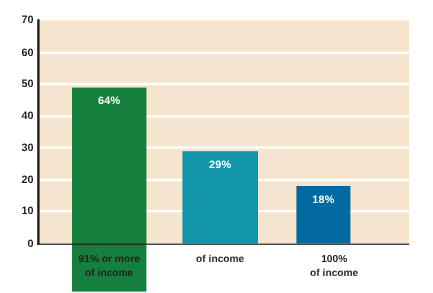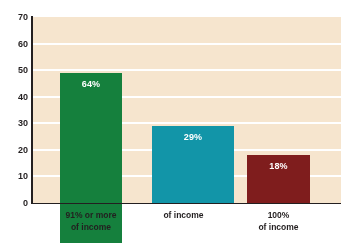--- a/index.html
+++ b/index.html
@@ -123,24 +123,24 @@
         <div class="gridline" style="top: 131.857px;"></div>
         <div class="gridline" style="top: 105.286px;"></div>
         <div class="gridline" style="top: 78.7143px;"></div>
         <div class="gridline" style="top: 52.1429px;"></div>
         <div class="gridline" style="top: 25.5714px;"></div>
       </div>
     <div id="bars-layer">
         <div class="bar" style="left: 28px; width: 62px; top: 15.9429px; height: 170.057px; background: #15803d; margin-top: 40px;">
           <div class="bar-value" style="color: rgb(255, 255, 255);">64%</div>
         </div>
-        <div class="bar" style="left: 120px; width: 82px; top: 108.943px; height: 77.0571px; background: rgb(18, 149, 168); padding-left: 40px;">
+        <div class="bar" style="left: 120px; width: 63px; top: 108.943px; height: 77.0571px; background: rgb(18, 149, 168); padding-left: 40px;">
           <div class="bar-value" style="color: rgb(255, 255, 255);">29%</div>
         </div>
-        <div class="bar" style="left: 215px; width: 63px; top: 138.171px; height: 47.8286px; background: #7f1d1d;">
+        <div class="bar" style="left: 215px; width: 45px; top: 138.171px; height: 47.8286px; background: #0369a1;">
           <div class="bar-value" style="color: rgb(255, 255, 255);">18%</div>
         </div>
       </div>
   </div>
 
   <div id="y-axis-line" style="background: rgb(35, 31, 32);"></div>
   <div id="x-axis-line" style="background: rgb(35, 31, 32);"></div>
 
   <div id="y-tick-labels">
       <div class="y-tick-label" style="top: 203px;">0</div>

